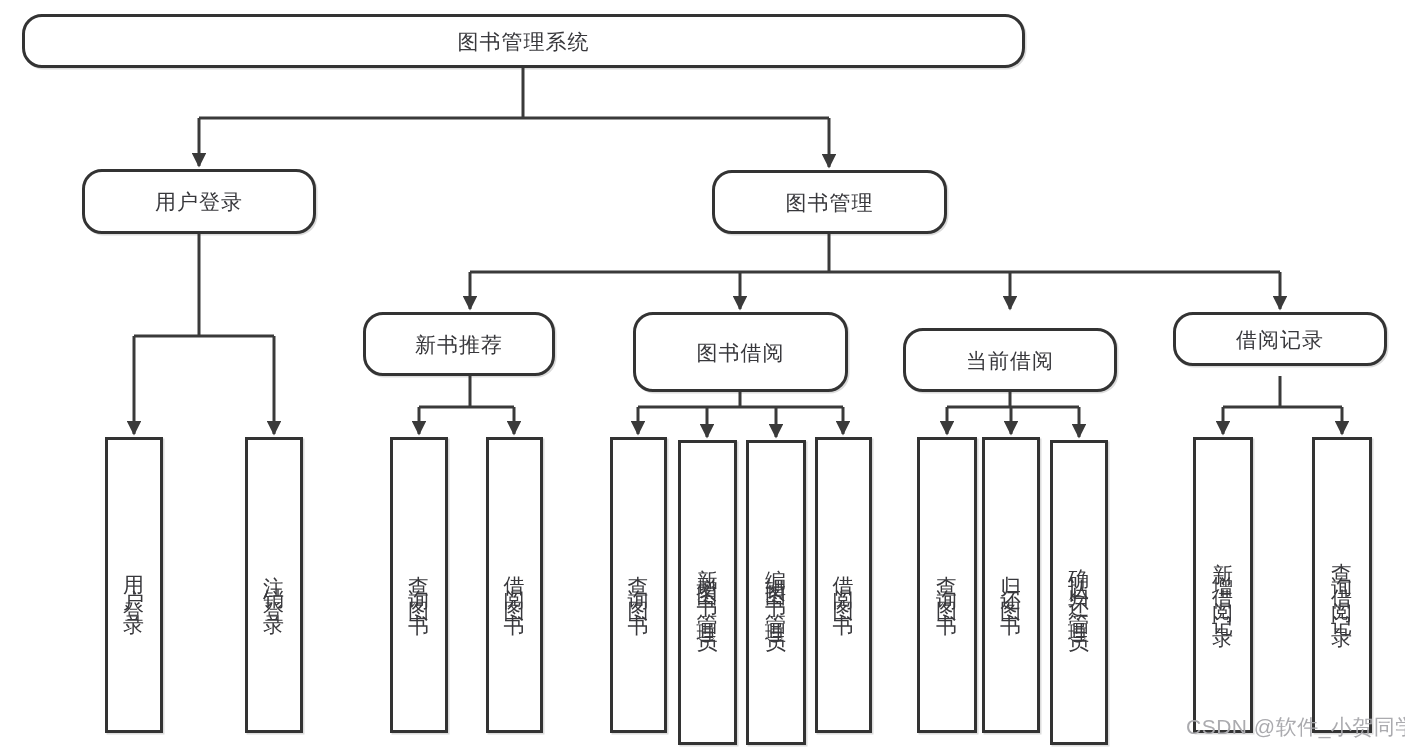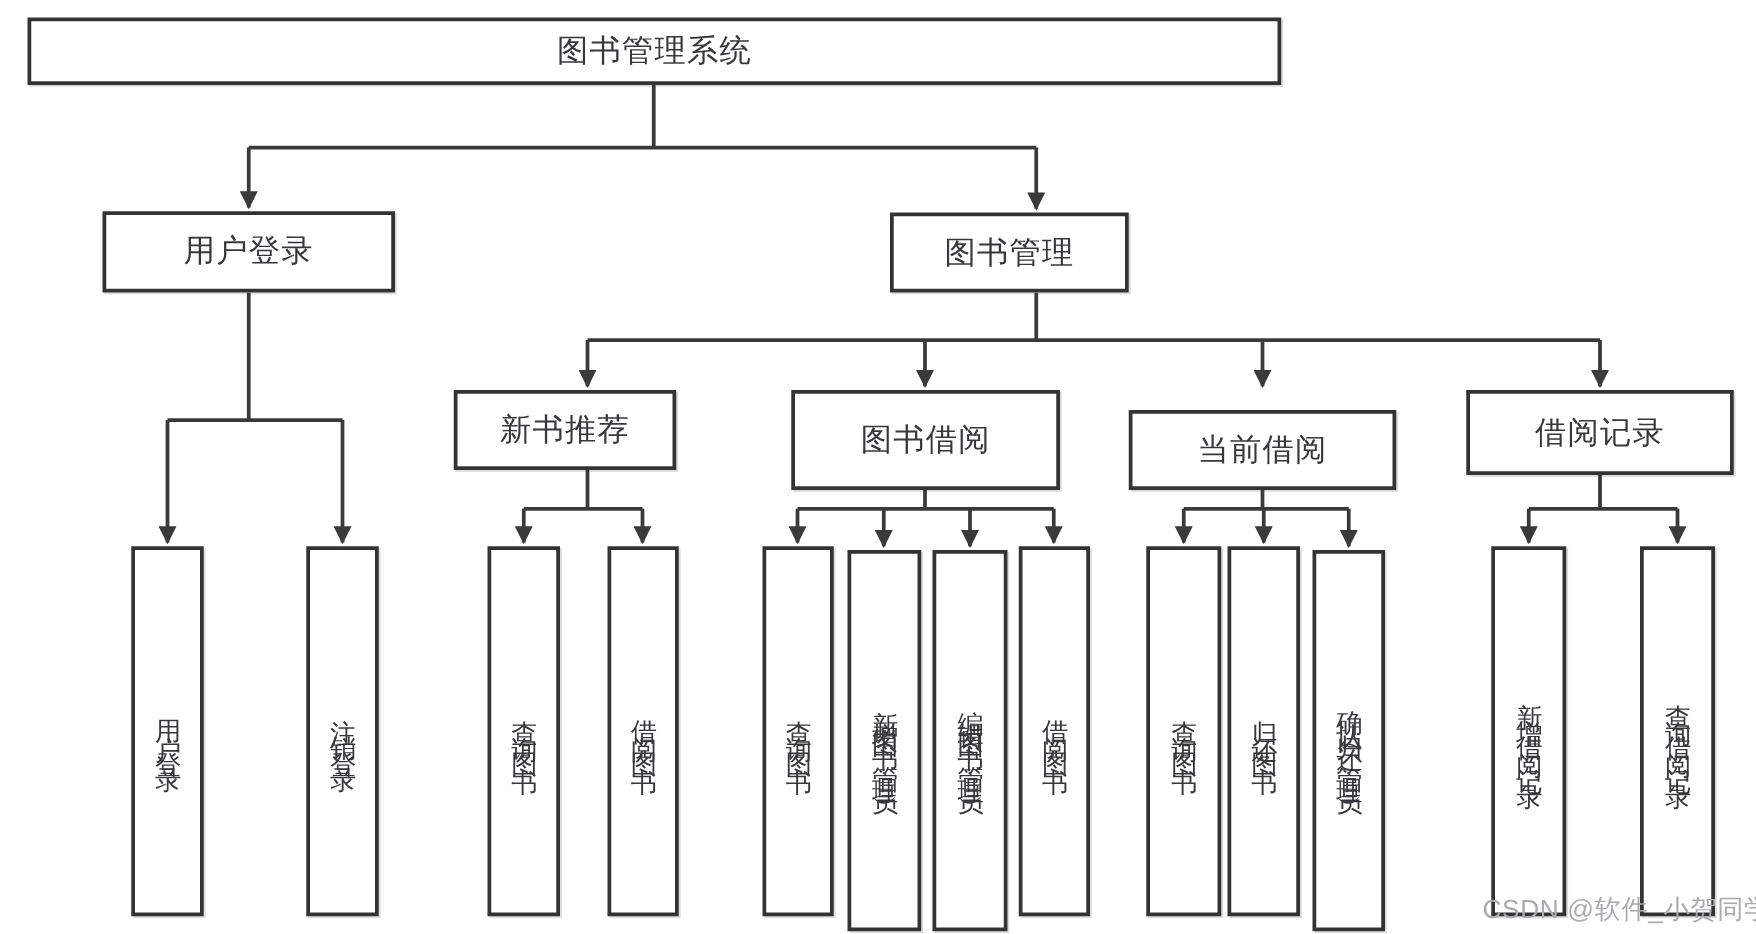--- a/index.html
+++ b/index.html
@@ -24,37 +24,37 @@
     position:absolute;
     background:var(--bg);
     border:3px solid var(--border);
     color:var(--text);
     display:flex;
     align-items:center;
     justify-content:center;
     text-align:center;
     box-shadow:1.5px 1.5px 0 rgba(60,60,60,0.18);
   }
-  .hdr{font-size:25px;letter-spacing:1px;line-height:1;}
+  .hdr{font-size:21px;letter-spacing:1px;line-height:1;border-radius:20px;}
   .leaf{
     writing-mode:vertical-rl;
     text-orientation:upright;
     font-size:21px;
     letter-spacing:13px;
     line-height:1;
   }
   .leaf.tall{letter-spacing:9px;}
   
   .p-root{left:22px;top:14px;width:1003px;height:54px;}
   .p-userlogin{left:82px;top:169px;width:234px;height:65px;}
-  .p-bookmgmt{left:712px;top:170px;width:191px;height:64px;}
-  .p-newbooks{left:363px;top:312px;width:178px;height:64px;}
+  .p-bookmgmt{left:712px;top:170px;width:235px;height:64px;}
+  .p-newbooks{left:363px;top:312px;width:192px;height:64px;}
   .p-borrow{left:633px;top:312px;width:215px;height:80px;}
   .p-current{left:903px;top:328px;width:214px;height:64px;}
-  .p-records{left:1173px;top:312px;width:214px;height:68px;}
+  .p-records{left:1173px;top:312px;width:214px;height:54px;}
   
   .p-l1{left:105px;top:437px;width:58px;height:296px;}
   .p-l2{left:245px;top:437px;width:58px;height:296px;}
   .p-l3{left:390px;top:437px;width:58px;height:296px;}
   .p-l4{left:486px;top:437px;width:57px;height:296px;}
   .p-l5{left:610px;top:437px;width:57px;height:296px;}
   .p-l6{left:678px;top:440px;width:59px;height:305px;}
   .p-l7{left:746px;top:440px;width:60px;height:305px;}
   .p-l8{left:815px;top:437px;width:57px;height:296px;}
   .p-l9{left:917px;top:437px;width:60px;height:296px;}

